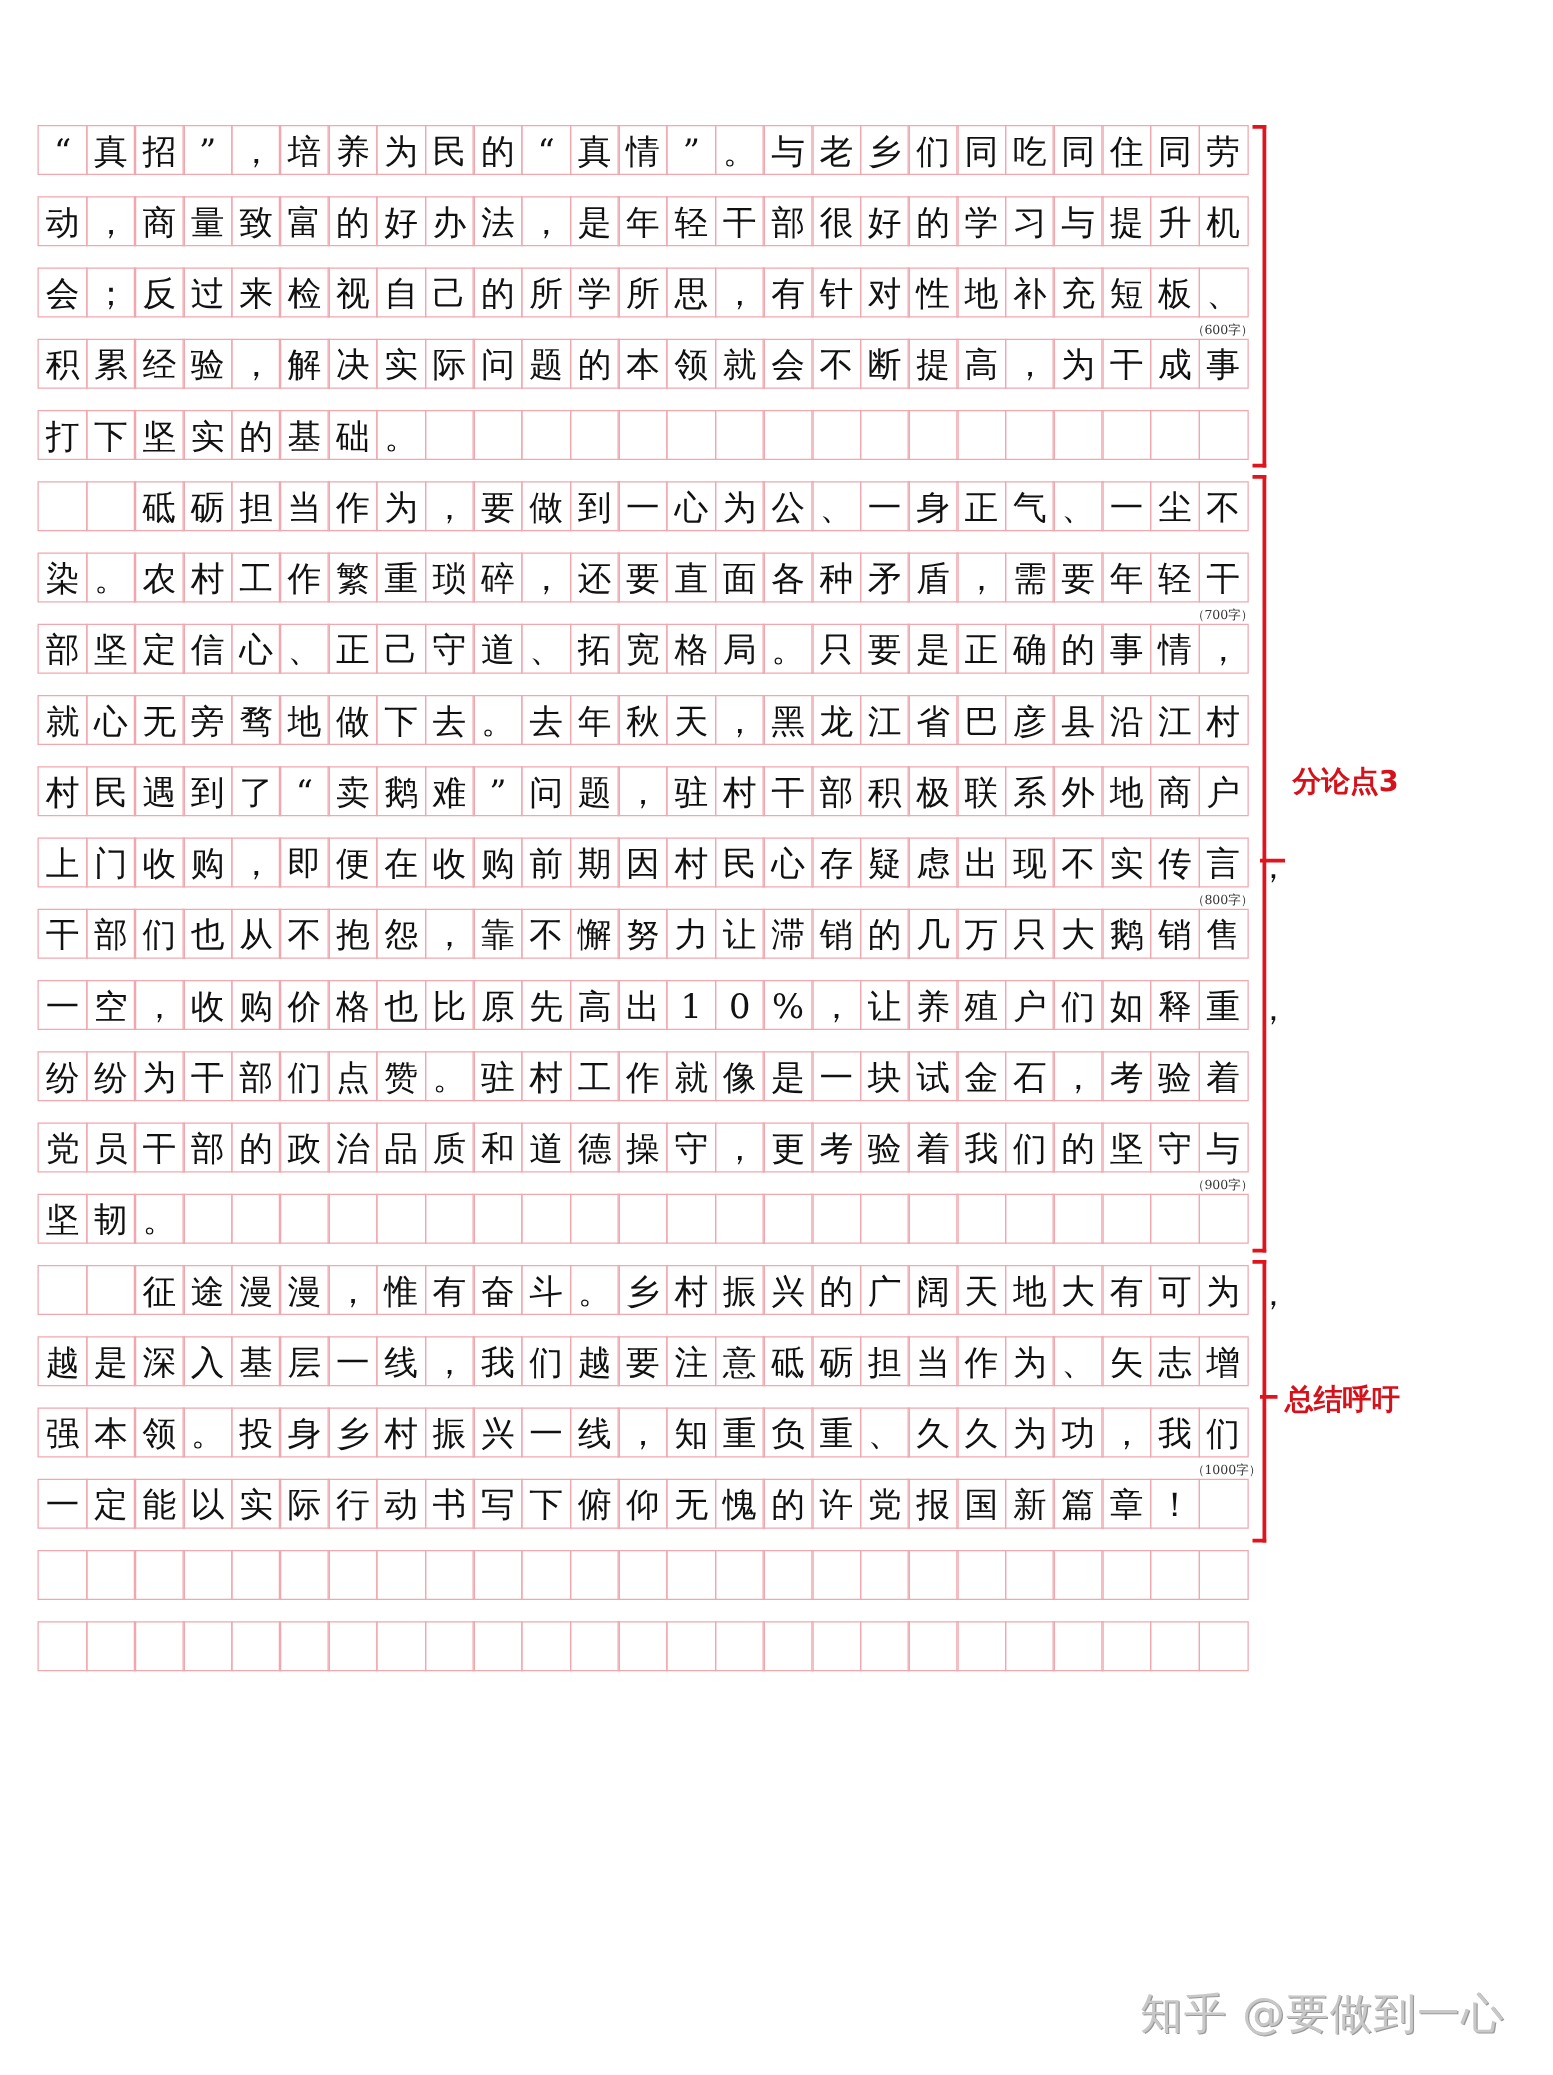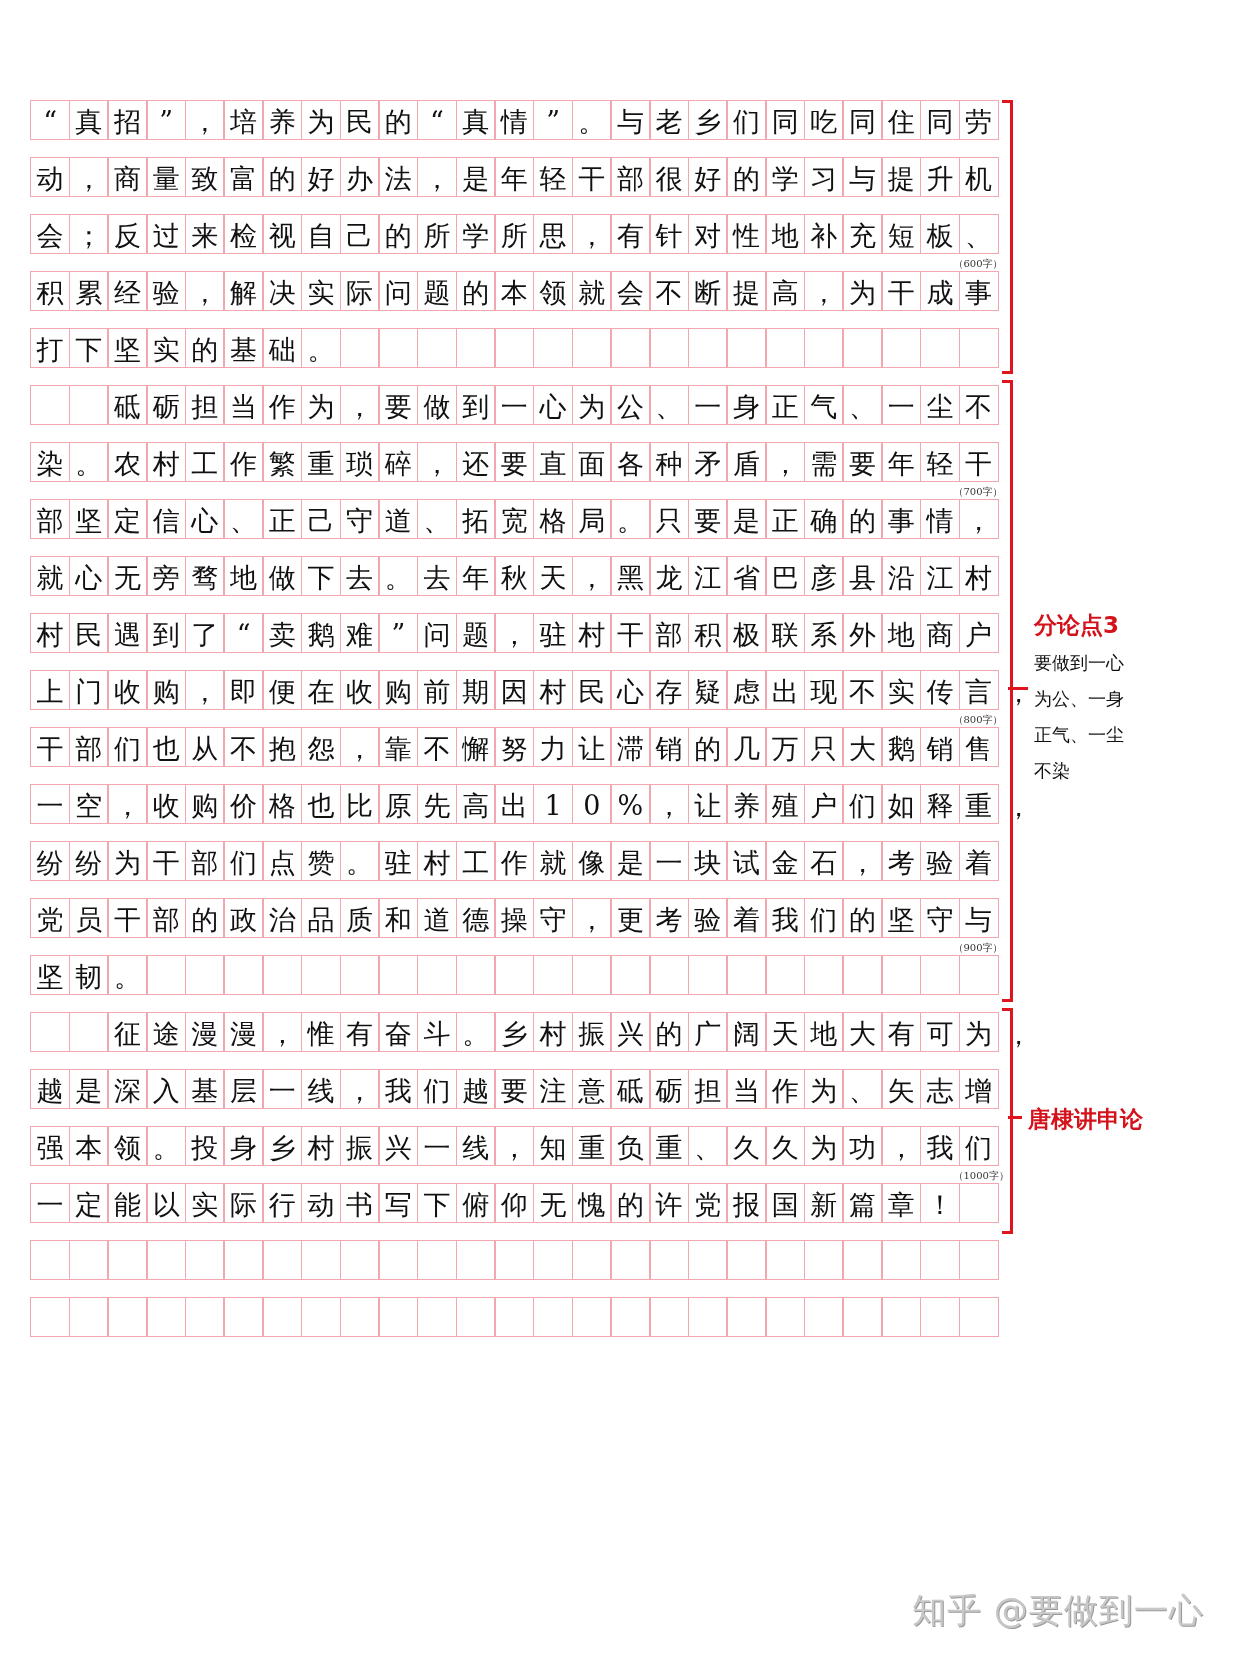--- a/index.html
+++ b/index.html
@@ -1726,24 +1726,18 @@
   </div>
 
 <div class="brace" style="left:1002px;top:100px;height:268px;"></div>
 <div class="brace" style="left:1002px;top:380px;height:616px;"></div>
 <div class="tick" style="left:1008px;top:687px;"></div>
 <div class="brace" style="left:1002px;top:1008px;height:220px;"></div>
 <div class="tick" style="left:1008px;top:1116px;width:14px;"></div>
 
 <div class="ann" style="left:1034px;top:610px;">
   <div class="ann-title">分论点3</div>
-  <div class="ann-body" style="margin-top:4px;">
-    <div>要做到一心</div>
-    <div>为公、一身</div>
-    <div>正气、一尘</div>
-    <div>不染</div>
-  </div>
 </div>
 <div class="ann" style="left:1028px;top:1104px;">
-  <div class="ann-title">唐棣讲申论</div>
+  <div class="ann-title">总结呼吁</div>
 </div>
 
 <div class="watermark">知乎 @要做到一心</div>
 
 </body></html>

